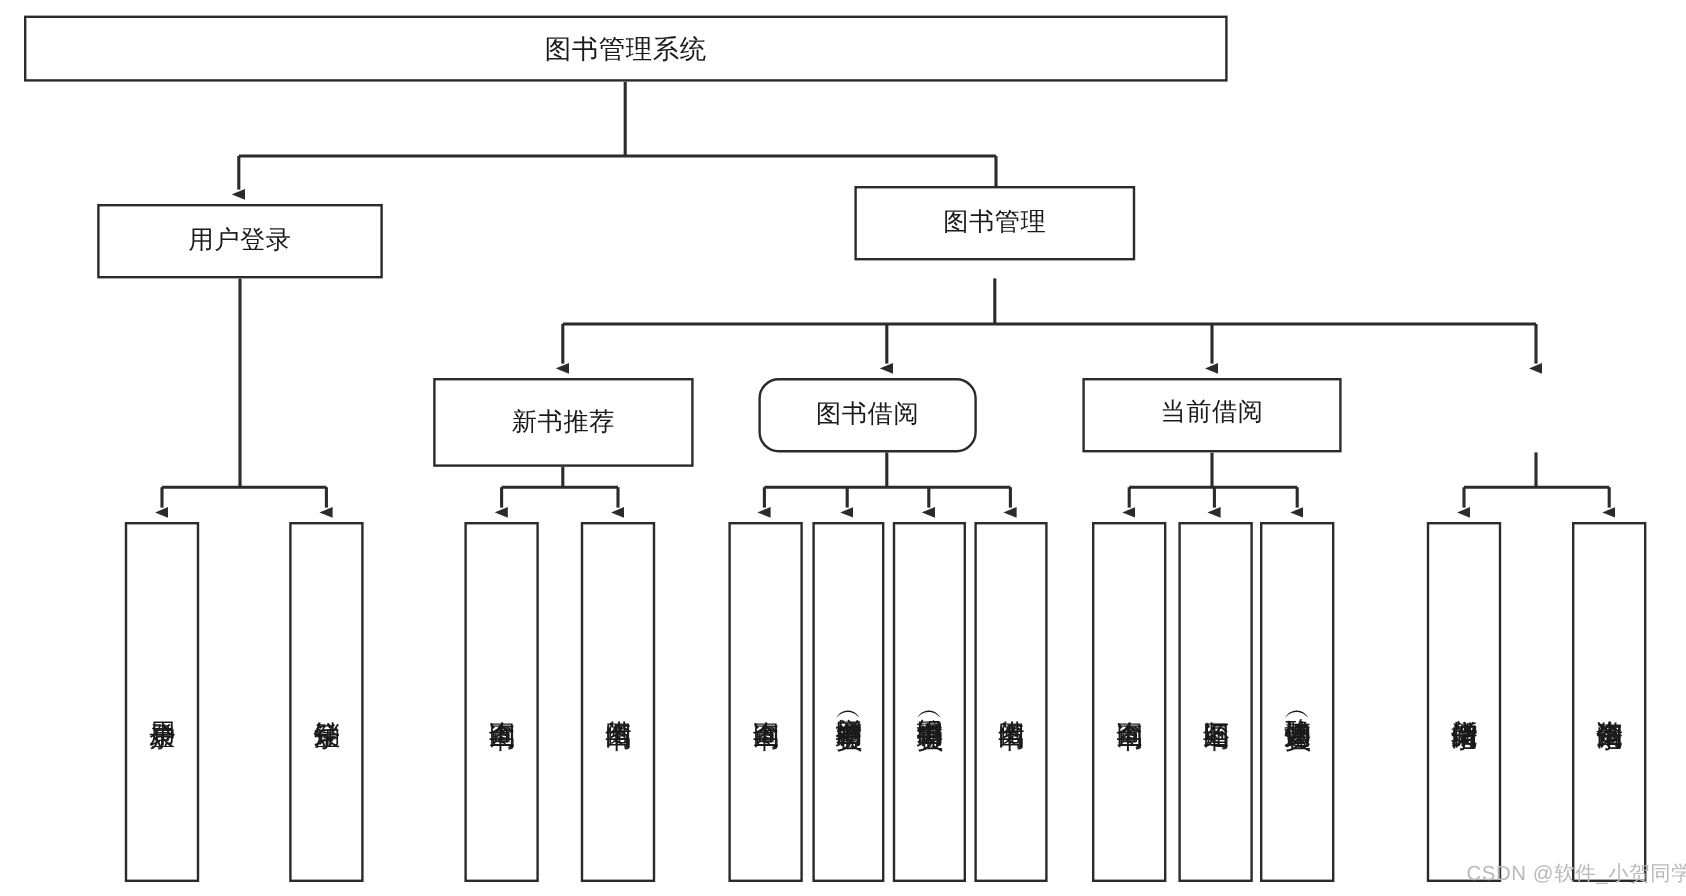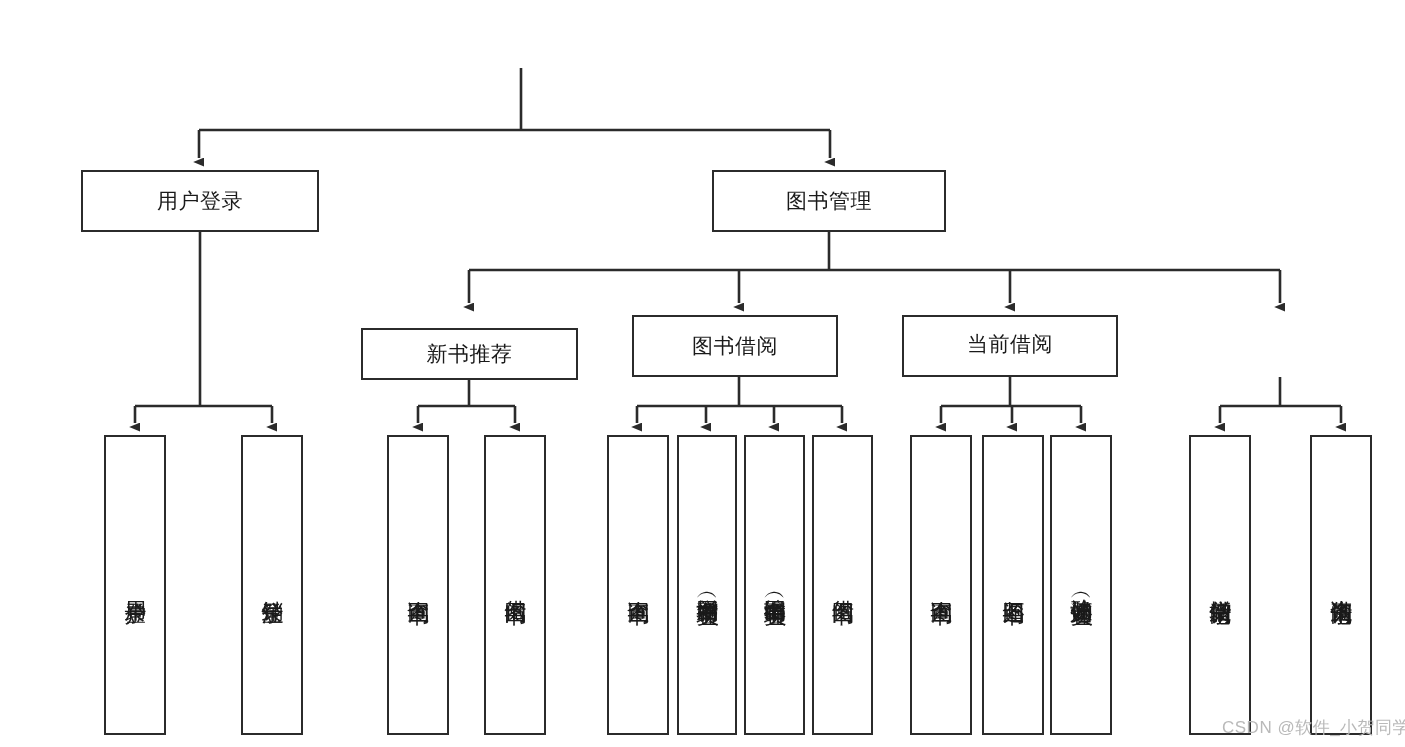--- a/index.html
+++ b/index.html
@@ -116,32 +116,35 @@
       <path d="M1012,406 L1012,423" marker-end="url(#arrow)"></path>
       <path d="M1081,406 L1081,423" marker-end="url(#arrow)"></path>
 
       <path d="M1280,377 L1280,406"></path>
       <path d="M1220,406 L1341,406"></path>
       <path d="M1220,406 L1220,423" marker-end="url(#arrow)"></path>
       <path d="M1341,406 L1341,423" marker-end="url(#arrow)"></path>
     </g>
   </svg>
 
+  <div class="node root" style="left:20px; top:13px; width:1003px; height:55px;">
+    <span class="label">图书管理系统</span>
+  </div>
 
   <div class="node" style="left:81px; top:170px; width:238px; height:62px;">
     <span class="label">用户登录</span>
   </div>
-  <div class="node" style="left:712px; top:170px; width:234px; height:62px;">
+  <div class="node" style="left:712px; top:155px; width:234px; height:62px;">
     <span class="label">图书管理</span>
   </div>
 
-  <div class="node" style="left:361px; top:315px; width:217px; height:52px;margin-top:13px;">
+  <div class="node" style="left:361px; top:315px; width:217px; height:74px;">
     <span class="label">新书推荐</span>
   </div>
-  <div class="node" style="left:632px; top:315px; width:206px; height:62px;">
+  <div class="node" style="left:632px; top:315px; width:182px; height:62px;border-radius:17px;">
     <span class="label">图书借阅</span>
   </div>
   <div class="node" style="left:902px; top:315px; width:216px; height:62px;font-family:Liberation Mono, monospace;">
     <span class="label">当前借阅</span>
   </div>
 
   <div class="node leaf" style="left:104px; top:435px; width:62px; height:300px;">
     <span class="label">用户登录</span>
   </div>
   <div class="node leaf" style="left:241px; top:435px; width:62px; height:300px;">

